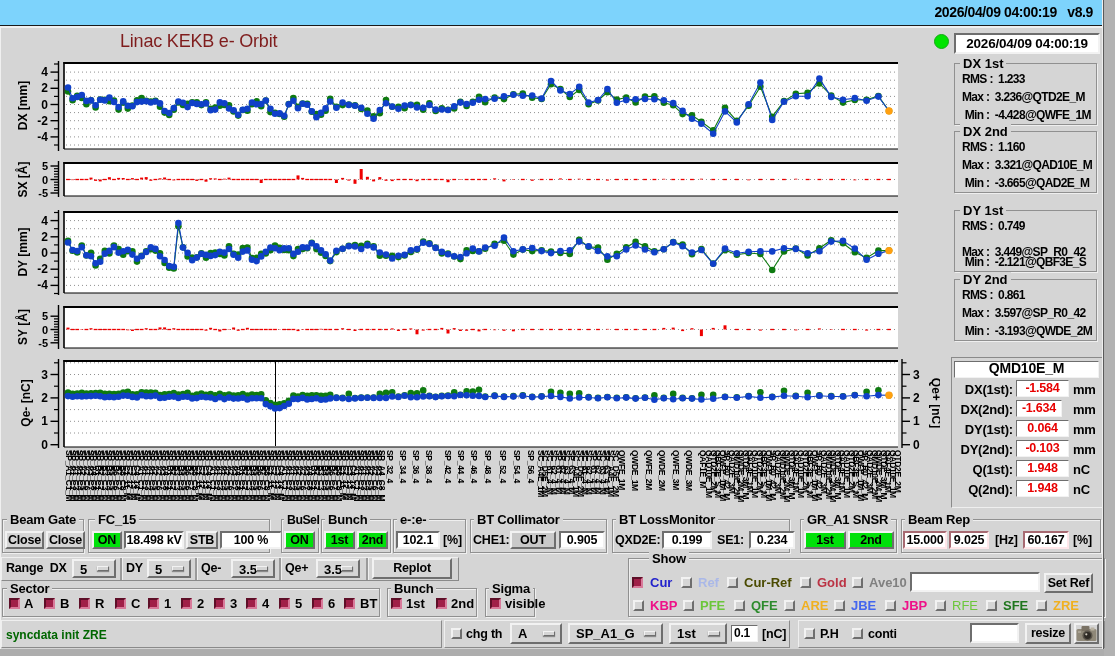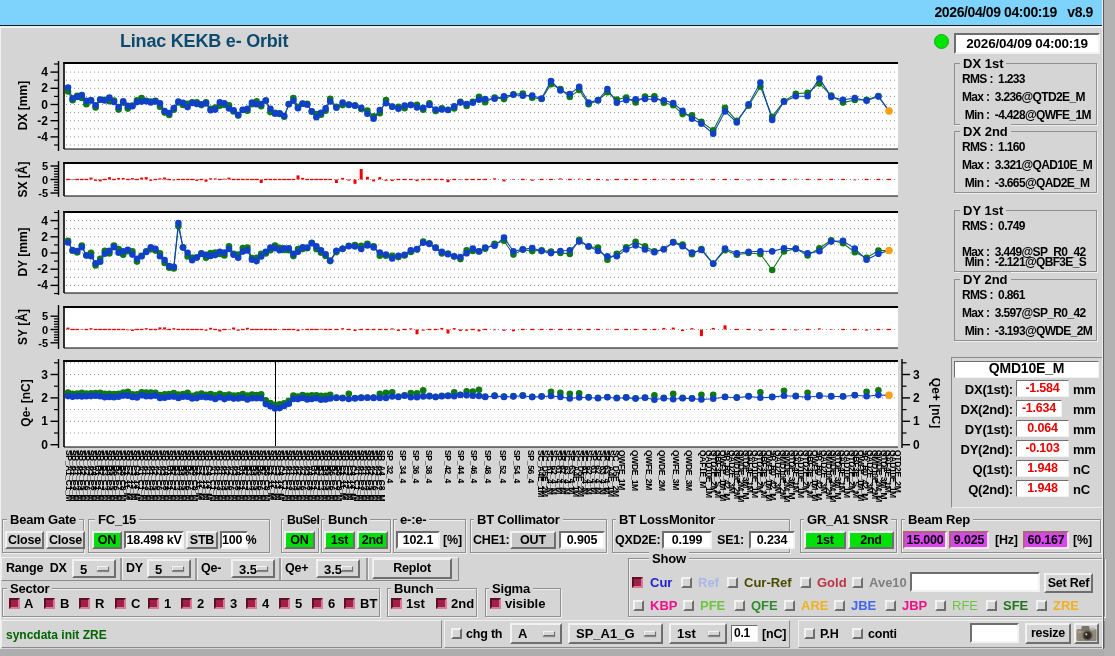--- a/index.html
+++ b/index.html
@@ -5,38 +5,38 @@
 #topbar { position:absolute; left:0; top:0; width:1104px; height:25px; background:#7dd3fc; }
 #topbar span { position:absolute; right:11px; top:4px; font-size:14px; font-weight:bold; color:#000; letter-spacing:-0.4px; }
 #main { position:absolute; left:0; top:25px; width:1104px; height:624px; background:#d5d5d5; border-top:1px solid #1a1a1a; box-shadow:inset 1px 2px 0 #f0f0f0; }
 #btmstrip { position:absolute; left:0; top:649px; width:1104px; height:7px; background:#adadad; }
 .t { position:absolute; white-space:nowrap; }
 .grp { position:absolute; border:1px solid #909090; box-shadow:1px 1px 0 #efefef, inset 1px 1px 0 #efefef; }
 .grpt { position:absolute; top:-8px; background:#d5d5d5; padding:0 3px; font-weight:bold; font-size:13px; line-height:15px; white-space:nowrap; letter-spacing:-0.2px; }
 .btn { position:absolute; background:#d5d5d5; border-style:solid; border-width:2px; border-color:#f2f2f2 #6e6e6e #6e6e6e #f2f2f2; text-align:center; font-weight:bold; font-size:12.5px; color:#000; white-space:nowrap; letter-spacing:-0.2px; }
 .btn.g { background:#00e10a; }
 .fld { position:absolute; background:#fff; border-style:solid; border-width:2px; border-color:#6e6e6e #f2f2f2 #f2f2f2 #6e6e6e; text-align:center; font-weight:bold; font-size:12.5px; color:#000; white-space:nowrap; letter-spacing:-0.2px; }
-.fld.pink { background:#d946ef; border-color:#a76a72 #ffe7ea #ffe7ea #a76a72; }
+.fld.pink { background:#ffffff; border-color:#a76a72 #ffe7ea #ffe7ea #a76a72; }
 .lbl { position:absolute; font-weight:bold; font-size:12.5px; color:#000; white-space:nowrap; letter-spacing:-0.2px; }
 .dd { position:absolute; background:#d5d5d5; border-style:solid; border-width:2px; border-color:#f2f2f2 #6e6e6e #6e6e6e #f2f2f2; font-weight:bold; font-size:13px; color:#000; }
 .dd .bar { position:absolute; right:5px; top:50%; margin-top:-3px; width:12px; height:5px; background:#d5d5d5; border:1px solid; border-color:#f2f2f2 #6e6e6e #6e6e6e #f2f2f2; box-shadow:0 1px 1px rgba(0,0,0,0.35); }
 .dd .tx { position:absolute; left:6px; top:1px; }
 .cb { position:absolute; width:11px; height:11px; background:#d5d5d5; border:2px solid; border-color:#f2f2f2 #6e6e6e #6e6e6e #f2f2f2; }
 .cb.on { background:#a02048; border-color:#5e0f28 #d87a9a #d87a9a #5e0f28; }
 .sep { position:absolute; width:2px; background:#9a9a9a; box-shadow:1px 0 0 #efefef; }
 .panel { position:absolute; border:1px solid; border-color:#efefef #8a8a8a #8a8a8a #efefef; }
 .statgrp { position:absolute; border:1px solid #909090; box-shadow:1px 1px 0 #efefef; }
 .statgrp .ti { position:absolute; left:5px; top:-8px; background:#d5d5d5; padding:0 3px; font-weight:bold; font-size:13px; }
 .statgrp .ln { position:absolute; left:7px; font-weight:bold; font-size:12px; white-space:nowrap; letter-spacing:-0.65px; }
 </style></head><body>
 <div id="topbar">
     <span>2026/04/09 04:00:19&nbsp;&nbsp; v8.9</span>
   </div>
 <div id="main"></div>
-<div class="t" style="left:120px;top:31px;font-size:18px;font-weight:bold;color:#0c4a6e;letter-spacing:-0.2px">Linac KEKB e- Orbit</div>
+<div class="t" style="left:120px;top:31px;font-size:18px;font-weight:normal;color:#7f1d1d;letter-spacing:-0.2px">Linac KEKB e- Orbit</div>
 <svg width="940" height="460" style="position:absolute;left:0;top:55px">
     <rect x="64" y="7.0" width="834" height="87.0" fill="#ffffff"></rect>
     <line x1="63.5" y1="8.0" x2="898" y2="8.0" stroke="#000" stroke-width="2.2"></line>
     <line x1="64" y1="7.0" x2="64" y2="94.0" stroke="#000" stroke-width="1.6"></line>
     <line x1="64" y1="94.0" x2="898" y2="94.0" stroke="#000" stroke-width="1"></line>
     <line x1="66" y1="90.0" x2="897" y2="90.0" stroke="#909090" stroke-width="1" stroke-dasharray="1 3"></line>
     <line x1="66" y1="81.9" x2="897" y2="81.9" stroke="#909090" stroke-width="1" stroke-dasharray="1 3"></line>
     <line x1="66" y1="73.8" x2="897" y2="73.8" stroke="#909090" stroke-width="1" stroke-dasharray="1 3"></line>
     <line x1="66" y1="65.7" x2="897" y2="65.7" stroke="#909090" stroke-width="1" stroke-dasharray="1 3"></line>
     <line x1="66" y1="57.6" x2="897" y2="57.6" stroke="#909090" stroke-width="1" stroke-dasharray="1 3"></line>
@@ -1374,21 +1374,21 @@
     <span class="grpt" style="left:4px">Beam Gate</span>
   </div>
 <div class="btn" style="left:5px;top:531px;width:39px;height:18px;line-height:14px">Close</div>
 <div class="btn" style="left:46px;top:531px;width:39px;height:18px;line-height:14px">Close</div>
 <div class="grp" style="left:88px;top:519px;width:182px;height:34px">
     <span class="grpt" style="left:6px">FC_15</span>
   </div>
 <div class="btn g" style="left:92px;top:531px;width:30px;height:18px;line-height:14px">ON</div>
 <div class="fld" style="left:124px;top:531px;width:60px;height:18px;line-height:14px">18.498 kV</div>
 <div class="btn" style="left:186px;top:531px;width:32px;height:18px;line-height:14px">STB</div>
-<div class="fld" style="left:220px;top:531px;width:28px;height:18px;line-height:14px">100 %</div>
+<div class="fld" style="left:220px;top:531px;width:62px;height:18px;line-height:14px">100 %</div>
 <div class="grp" style="left:281px;top:519px;width:38px;height:34px">
     <span class="grpt" style="left:2px"><span style="font-size:12.3px;letter-spacing:-0.5px">BuSel</span></span>
   </div>
 <div class="btn g" style="left:284px;top:531px;width:31px;height:18px;line-height:14px">ON</div>
 <div class="grp" style="left:321px;top:519px;width:70px;height:34px">
     <span class="grpt" style="left:3px">Bunch</span>
   </div>
 <div class="btn g" style="left:324px;top:531px;width:31px;height:18px;line-height:14px">1st</div>
 <div class="btn g" style="left:357px;top:531px;width:31px;height:18px;line-height:14px">2nd</div>
 <div class="grp" style="left:393px;top:519px;width:73px;height:34px">
@@ -1506,21 +1506,21 @@
 <div class="t" style="left:328px;top:596px;font-size:13px;font-weight:bold;color:#000">6</div>
 <div class="cb on" style="left:344px;top:598px"></div>
 <div class="t" style="left:360px;top:596px;font-size:13px;font-weight:bold;color:#000">BT</div>
 <div class="grp" style="left:387px;top:588px;width:90px;height:29px">
     <span class="grpt" style="left:3px">Bunch</span>
   </div>
 <div class="cb on" style="left:391px;top:598px"></div>
 <div class="t" style="left:406px;top:596px;font-size:13px;font-weight:bold;color:#000">1st</div>
 <div class="cb on" style="left:436px;top:598px"></div>
 <div class="t" style="left:451px;top:596px;font-size:13px;font-weight:bold;color:#000">2nd</div>
-<div class="grp" style="left:485px;top:588px;width:76px;height:29px">
+<div class="grp" style="left:485px;top:588px;width:50px;height:29px">
     <span class="grpt" style="left:3px">Sigma</span>
   </div>
 <div class="cb on" style="left:490px;top:598px"></div>
 <div class="t" style="left:505px;top:596px;font-size:13px;font-weight:bold;color:#000">visible</div>
 <div class="panel" style="left:1px;top:620px;width:441px;height:28px"></div>
 <div class="t" style="left:6px;top:628px;font-size:12px;font-weight:bold;color:#006600">syncdata init ZRE</div>
 <div class="panel" style="left:444px;top:620px;width:346px;height:28px"></div>
 <div class="cb" style="left:451px;top:628px"></div>
 <div class="lbl" style="left:466px;top:627px">chg th</div>
 <div class="dd" style="left:510px;top:623px;width:52px;height:21px">

